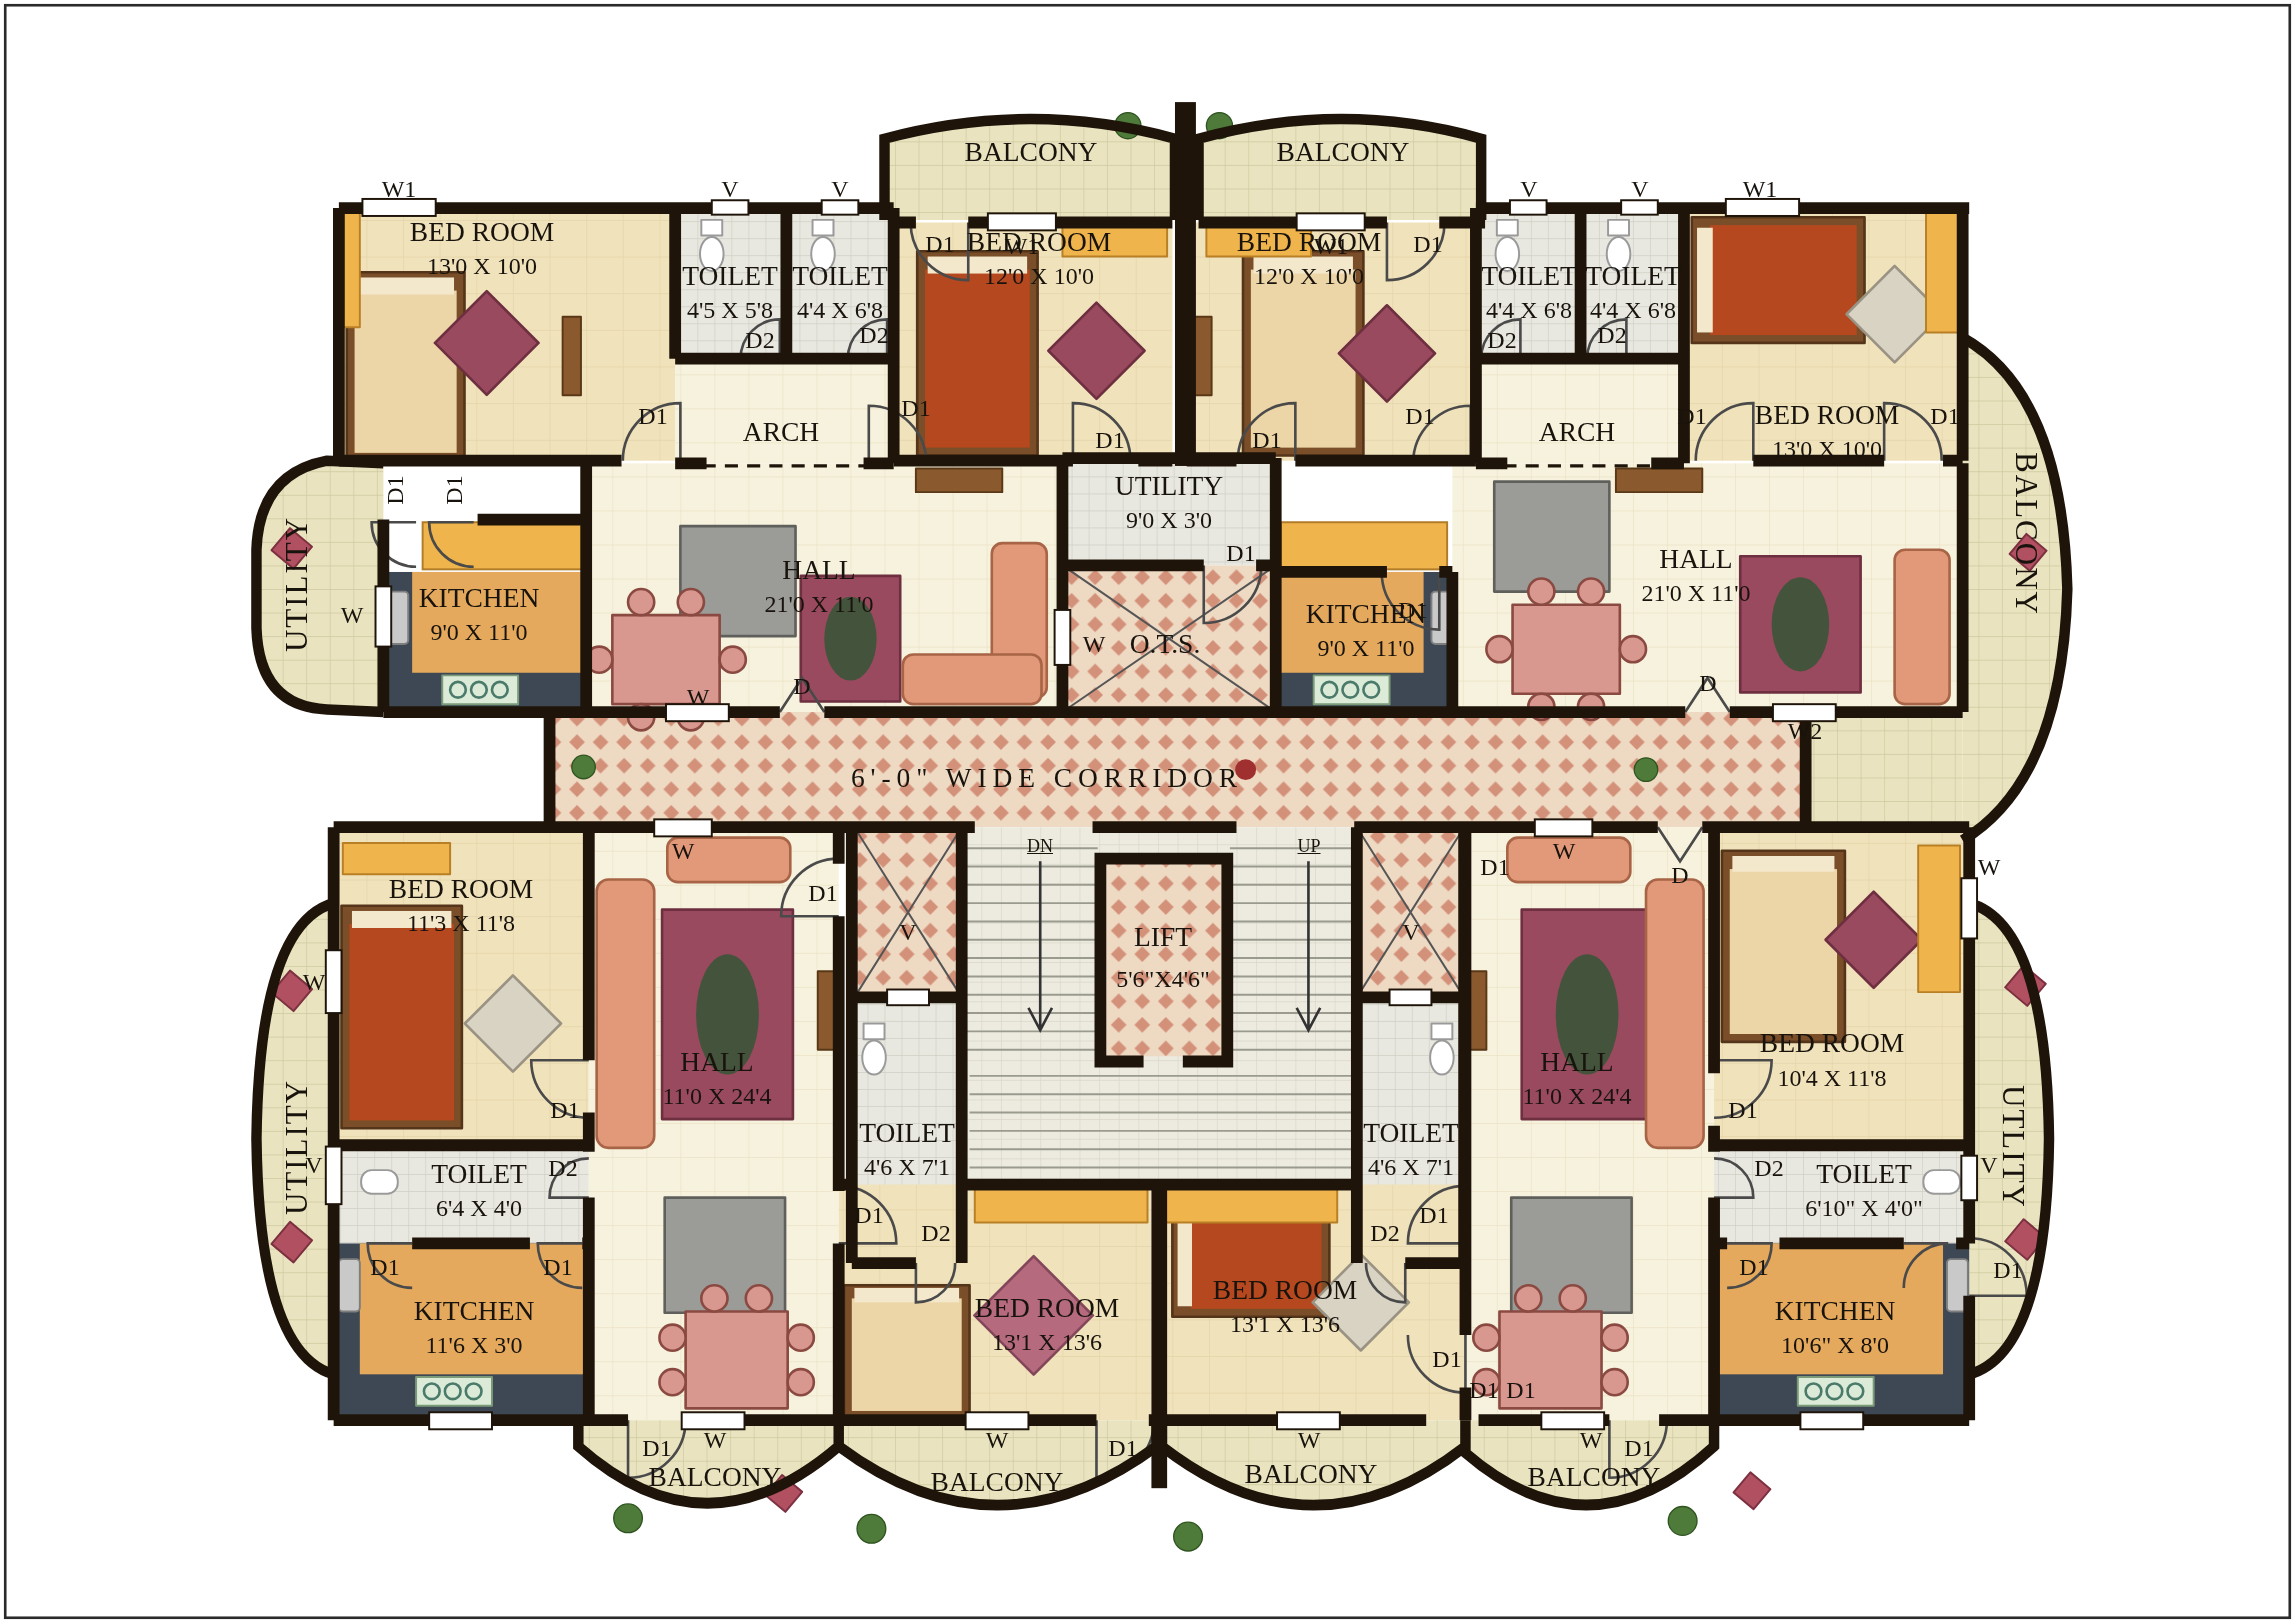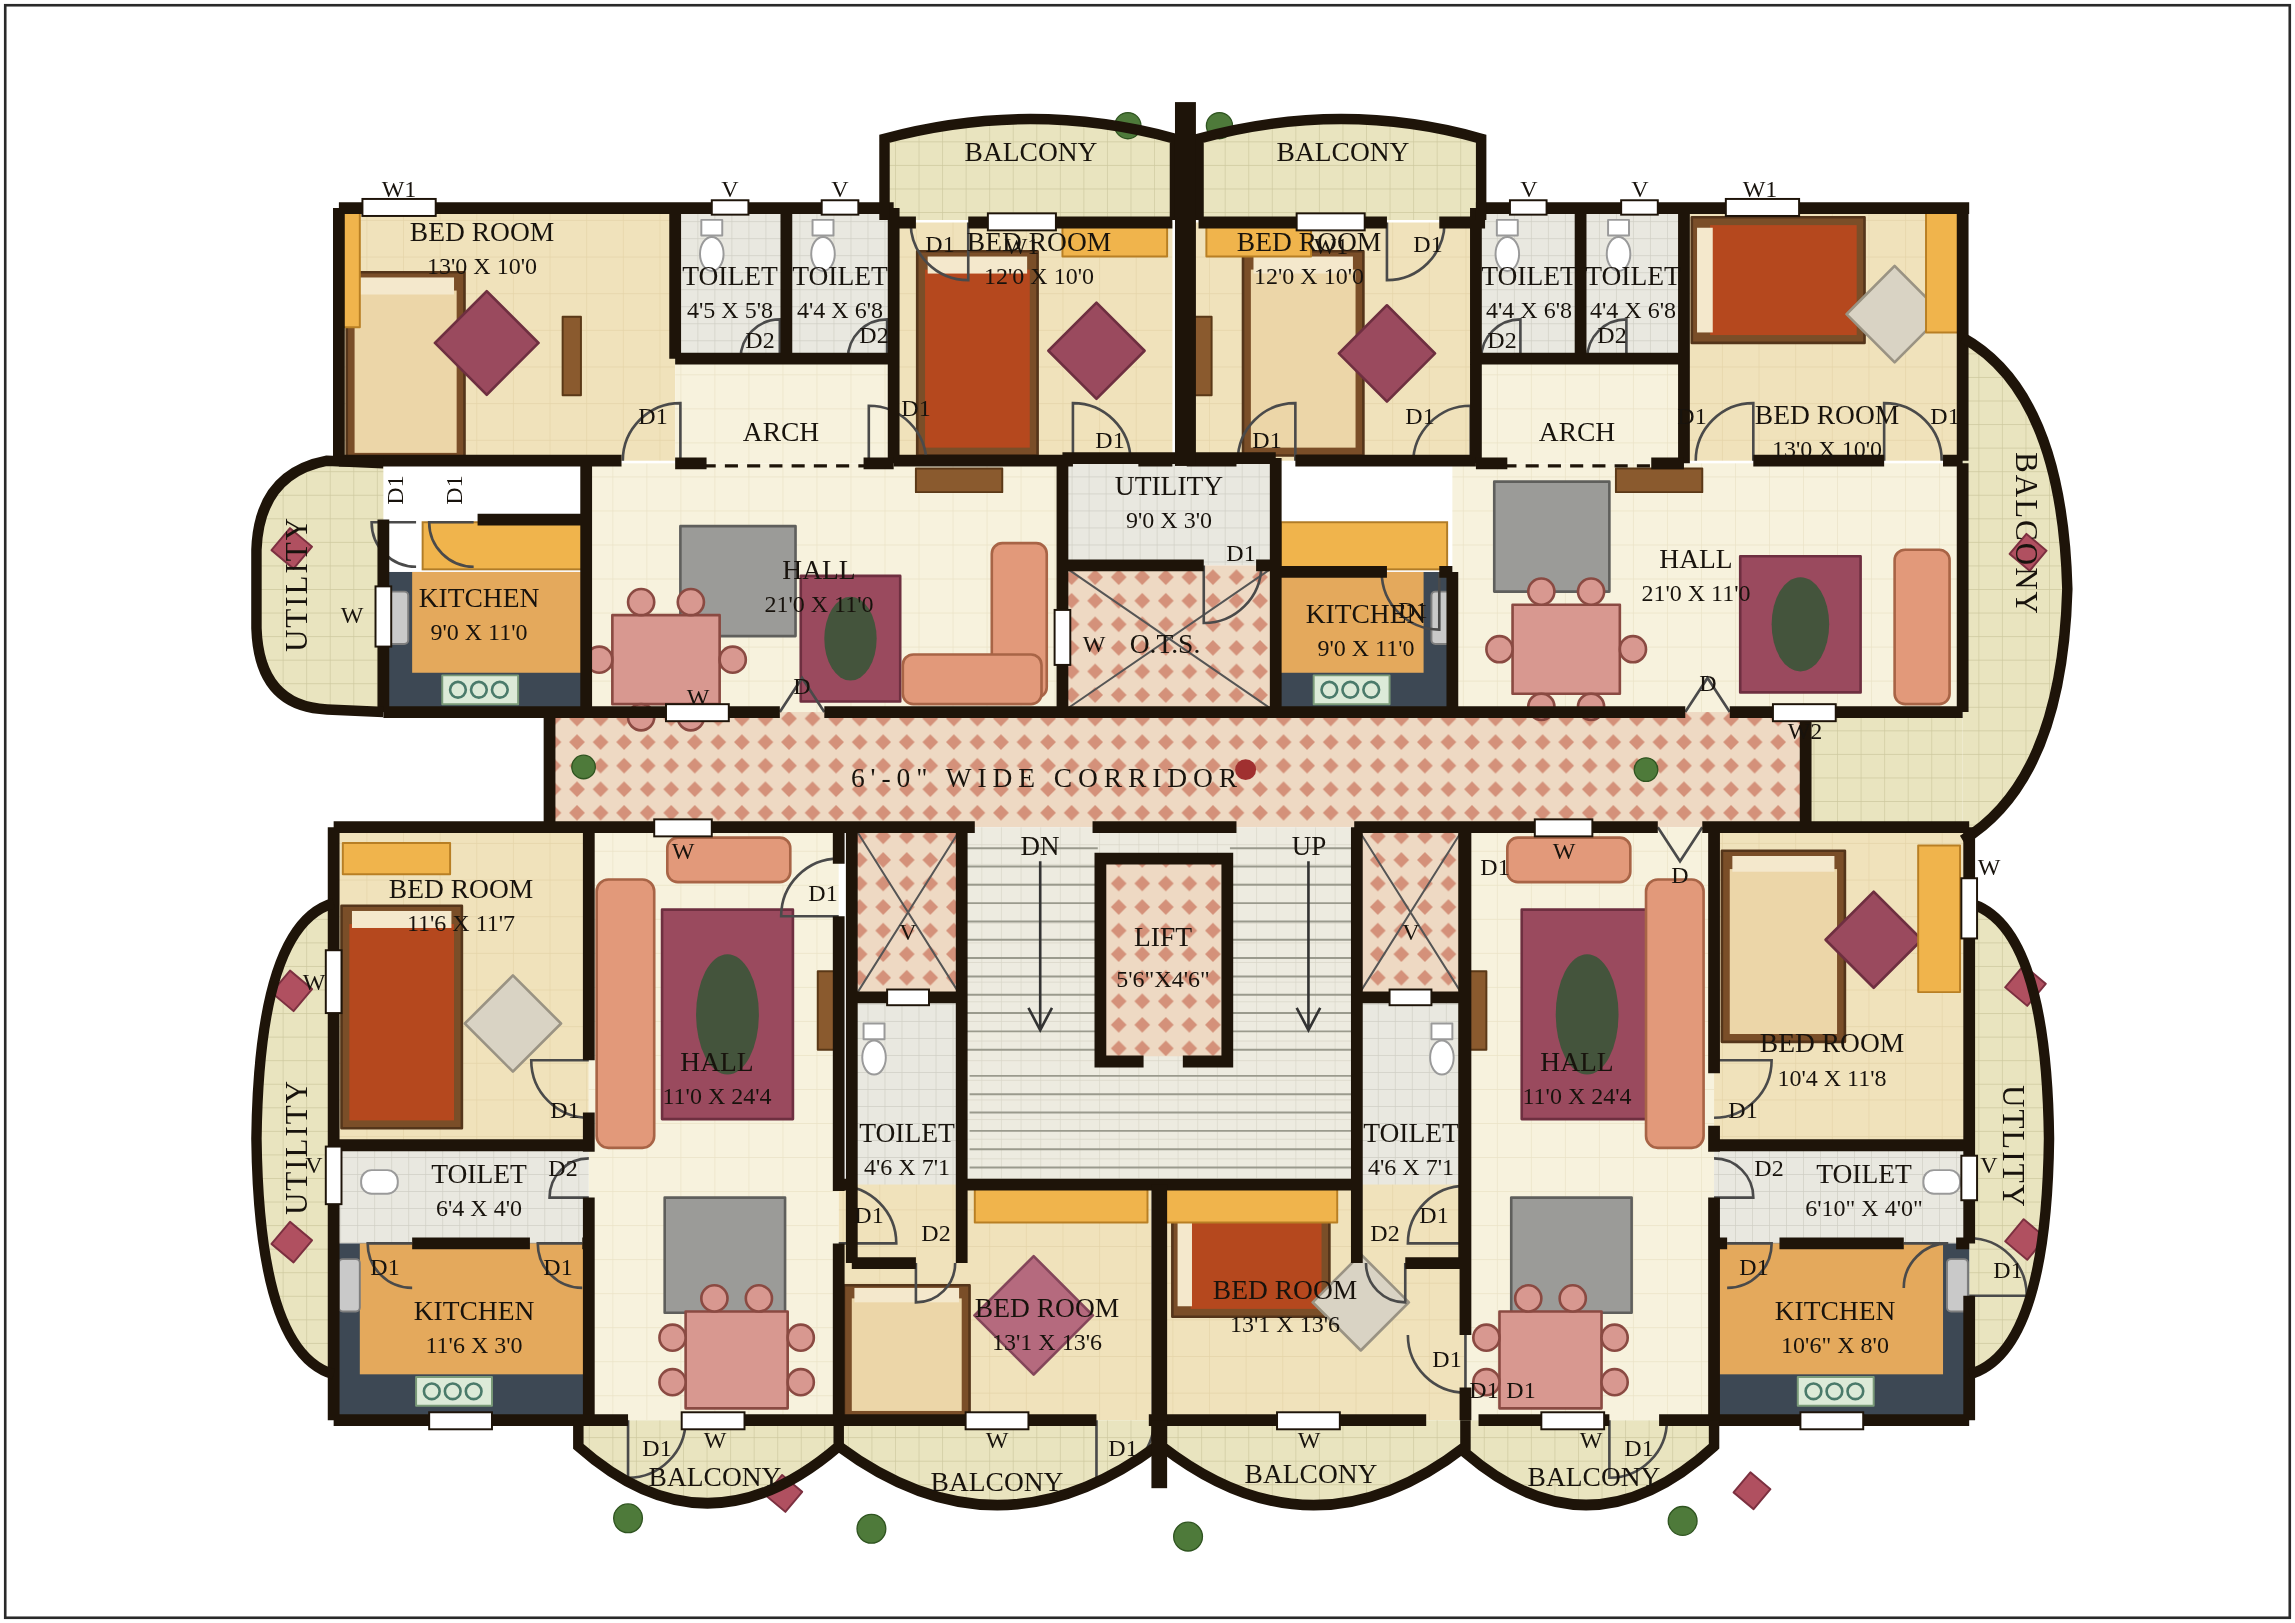--- a/index.html
+++ b/index.html
@@ -9,21 +9,21 @@
   .lbl{position:absolute;transform:translate(-50%,-50%);font-family:"Liberation Serif",serif;
        color:#18130d;white-space:nowrap;line-height:1;}
   .room-name{font-size:27.5px;}
   .room-dims{font-size:24px;}
   .code{font-size:24px;}
   .single{font-size:27.5px;}
   .vert{font-size:31px;letter-spacing:2px;}
   .corridor-lbl{font-size:27.5px;letter-spacing:5.9px;}
   .lift-name{font-size:27.5px;text-align:right;}
   .lift-dims{font-size:24px;}
-  .updn{font-size:27px;}
+  .updn{font-size:18px;text-decoration:underline;}
 </style>
 </head>
 <body>
 
 <div id="page">
 <svg id="plan-svg" viewBox="0 0 1754 1240" preserveAspectRatio="none">
   <defs>
     <pattern id="tileK" width="18" height="18" patternUnits="userSpaceOnUse">
       <rect width="18" height="18" fill="#e9e4bf"></rect>
           <path d="M18,0H0V18" stroke="#cdc89e" stroke-width="1" fill="none"></path>
@@ -485,21 +485,21 @@
       <div class="lbl room-dims" style="left: 479px; top: 632px; transform: translate(-50%, -50%);">9'0 X 11'0</div>
       <div class="lbl room-name" style="left: 819px; top: 570px; transform: translate(-50%, -50%);">HALL</div>
       <div class="lbl room-dims" style="left: 819px; top: 604px; transform: translate(-50%, -50%);">21'0 X 11'0</div>
       <div class="lbl room-name" style="left: 1169px; top: 486px; transform: translate(-50%, -50%);">UTILITY</div>
       <div class="lbl room-dims" style="left: 1169px; top: 520px; transform: translate(-50%, -50%);">9'0 X 3'0</div>
       <div class="lbl room-name" style="left: 1366px; top: 614px; transform: translate(-50%, -50%);">KITCHEN</div>
       <div class="lbl room-dims" style="left: 1366px; top: 648px; transform: translate(-50%, -50%);">9'0 X 11'0</div>
       <div class="lbl room-name" style="left: 1696px; top: 559px; transform: translate(-50%, -50%);">HALL</div>
       <div class="lbl room-dims" style="left: 1696px; top: 593px; transform: translate(-50%, -50%);">21'0 X 11'0</div>
       <div class="lbl room-name" style="left: 461px; top: 889px; transform: translate(-50%, -50%);">BED ROOM</div>
-      <div class="lbl room-dims" style="left: 461px; top: 923px; transform: translate(-50%, -50%);">11'6 X 11'7</div>
+      <div class="lbl room-dims" style="left: 461px; top: 923px; transform: translate(-50%, -50%);">11'3 X 11'8</div>
       <div class="lbl room-name" style="left: 479px; top: 1174px; transform: translate(-50%, -50%);">TOILET</div>
       <div class="lbl room-dims" style="left: 479px; top: 1208px; transform: translate(-50%, -50%);">6'4 X 4'0</div>
       <div class="lbl room-name" style="left: 474px; top: 1311px; transform: translate(-50%, -50%);">KITCHEN</div>
       <div class="lbl room-dims" style="left: 474px; top: 1345px; transform: translate(-50%, -50%);">11'6 X 3'0</div>
       <div class="lbl room-name" style="left: 717px; top: 1062px; transform: translate(-50%, -50%);">HALL</div>
       <div class="lbl room-dims" style="left: 717px; top: 1096px; transform: translate(-50%, -50%);">11'0 X 24'4</div>
       <div class="lbl room-name" style="left: 1047px; top: 1308px; transform: translate(-50%, -50%);">BED ROOM</div>
       <div class="lbl room-dims" style="left: 1047px; top: 1342px; transform: translate(-50%, -50%);">13'1 X 13'6</div>
       <div class="lbl room-name" style="left: 1285px; top: 1290px; transform: translate(-50%, -50%);">BED ROOM</div>
       <div class="lbl room-dims" style="left: 1285px; top: 1324px; transform: translate(-50%, -50%);">13'1 X 13'6</div>

